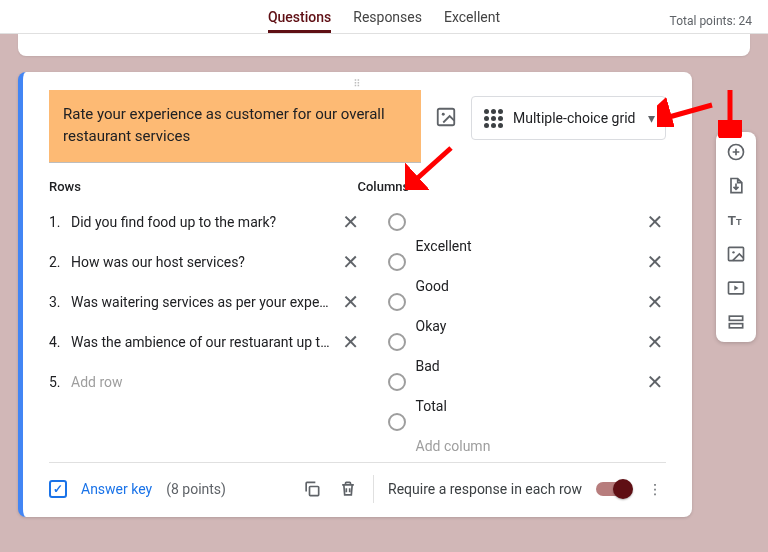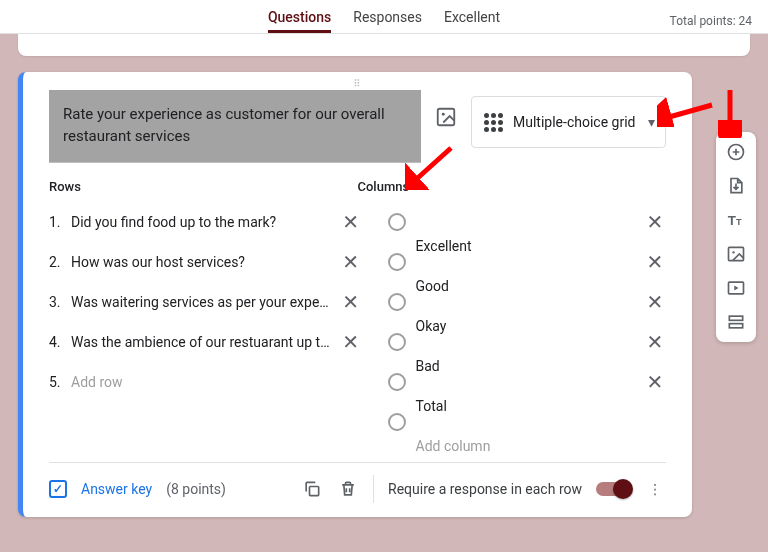--- a/index.html
+++ b/index.html
@@ -41,32 +41,32 @@
     box-shadow: 0 1px 3px rgba(0,0,0,0.15);
     position: relative;
     padding: 18px 26px 14px 26px;
     border-left: 5px solid #4285f4;
     width: 674px;
   }
   .drag-handle { position:absolute; top:6px; left:50%; transform:translateX(-50%); color:#bdbdbd; font-size:10px; letter-spacing:1px;}
   .qhead { display:flex; gap:14px; align-items:flex-start; }
   .qtitle {
     flex: 1;
-    background: #a3a3a3;
+    background: #fdba74;
     border-bottom: 1px solid #bdbdbd;
     padding: 14px 14px;
     font-size: 15px;
     line-height: 1.45;
     min-height: 58px;
   }
   .img-btn { width:22px; height:22px; display:flex; align-items:center; justify-content:center; margin-top:16px; color:#5f6368; cursor:pointer;}
   .type-dd {
     border: 1px solid #dadce0;
     border-radius: 4px;
-    height: 52px;
+    height: 44px;
     display: flex;
     align-items: center;
     padding: 0 10px 0 12px;
     gap: 10px;
     font-size: 14px;
     margin-top: 6px;
     cursor: pointer;
     min-width: 195px;
   }
   .grid-icon {

